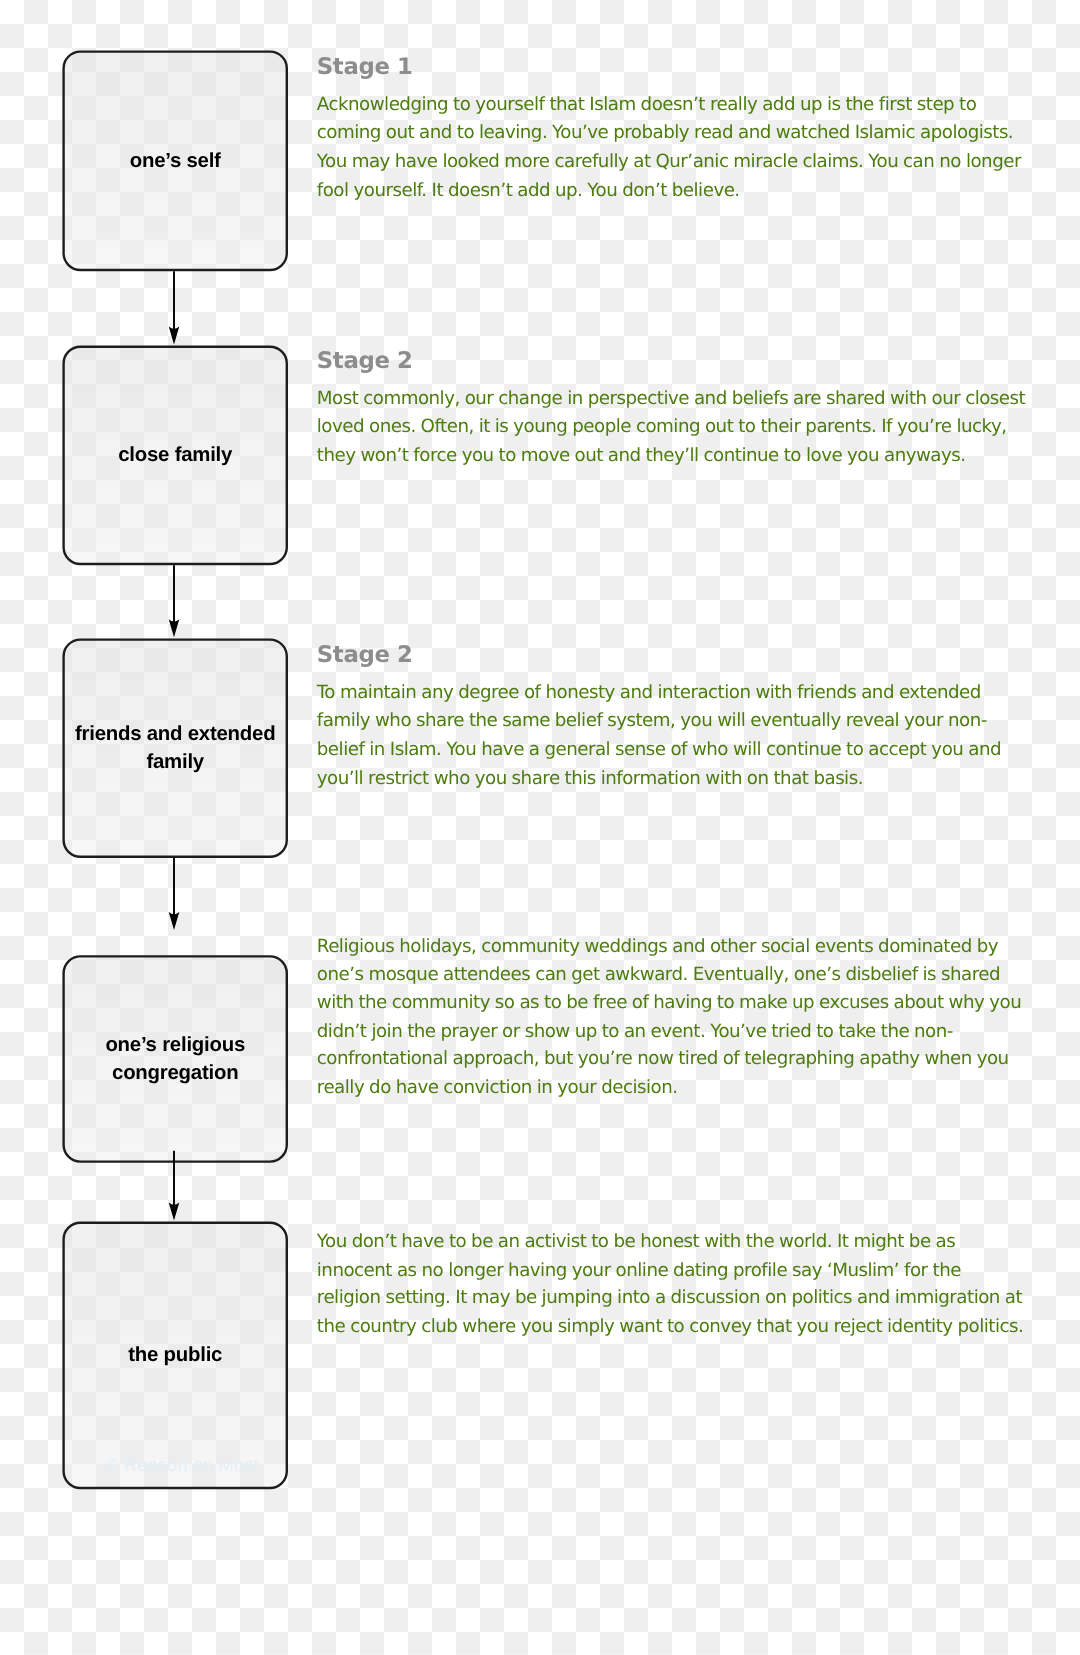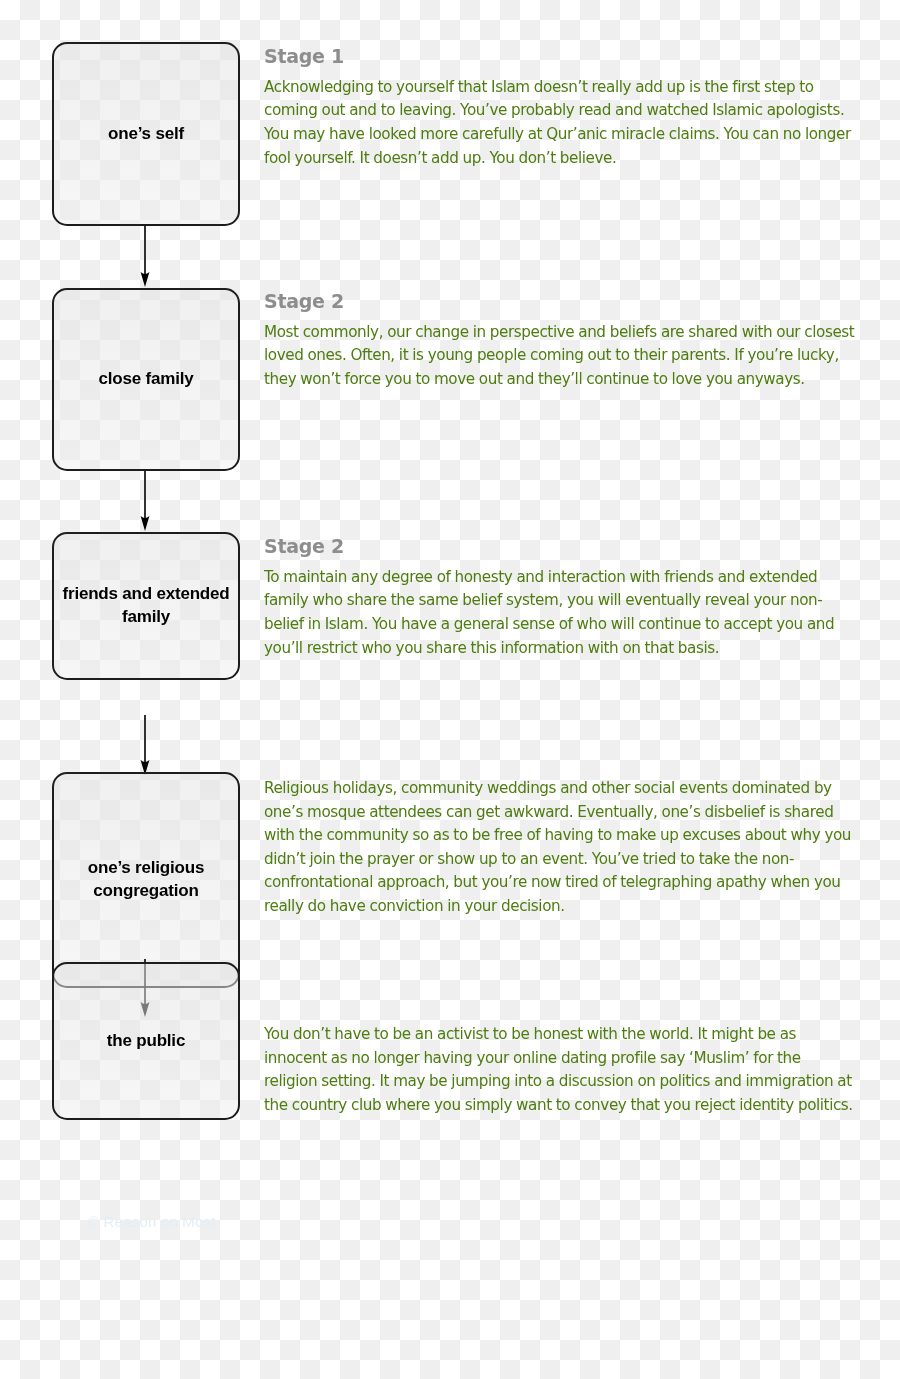--- a/index.html
+++ b/index.html
@@ -129,52 +129,52 @@
       <path d="M7 0 L7 55" stroke="#000000" stroke-width="1.6" fill="none"></path>
       <path d="M7 60 L2.6 45 Q7 49 11.4 45 Z" fill="#000000"></path>
     </svg>
   </div>
 
   <div class="stage-block" style="top:291px;">
     <p class="stage-heading">Stage 2</p>
     <p class="stage-body">Most commonly, our change in perspective and beliefs are shared with our closest loved ones. Often, it is young people coming out to their parents. If you’re lucky, they won’t force you to move out and they’ll continue to love you anyways.</p>
   </div>
 
-  <div class="flow-box" style="top:532px; height:148px;">
+  <div class="flow-box" style="top:532px; height:183px;">
     <span class="flow-box-label">friends and extended family</span>
   </div>
 
   <div class="arrow" style="top:715px; height:61px;">
     <svg width="14" height="61" viewBox="0 0 14 61">
       <path d="M7 0 L7 55" stroke="#000000" stroke-width="1.6" fill="none"></path>
       <path d="M7 60 L2.6 45 Q7 49 11.4 45 Z" fill="#000000"></path>
     </svg>
   </div>
 
   <div class="stage-block" style="top:536px;">
     <p class="stage-heading">Stage 2</p>
     <p class="stage-body">To maintain any degree of honesty and interaction with friends and extended family who share the same belief system, you will eventually reveal your non-belief in Islam. You have a general sense of who will continue to accept you and you’ll restrict who you share this information with on that basis.</p>
   </div>
 
-  <div class="flow-box" style="top:772px; height:216px;">
+  <div class="flow-box" style="top:796px; height:173px;">
     <span class="flow-box-label">one’s religious congregation</span>
   </div>
 
   <div class="arrow" style="top:959px; height:59px;">
     <svg width="14" height="59" viewBox="0 0 14 59">
       <path d="M7 0 L7 53" stroke="#000000" stroke-width="1.6" fill="none"></path>
       <path d="M7 58 L2.6 43 Q7 47 11.4 43 Z" fill="#000000"></path>
     </svg>
   </div>
 
   <div class="stage-block" style="top:777px;">
     <p class="stage-body">Religious holidays, community weddings and other social events dominated by one’s mosque attendees can get awkward. Eventually, one’s disbelief is shared with the community so as to be free of having to make up excuses about why you didn’t join the prayer or show up to an event. You’ve tried to take the non-confrontational approach, but you’re now tired of telegraphing apathy when you really do have conviction in your decision.</p>
   </div>
 
-  <div class="flow-box" style="top:962px; height:158px;">
+  <div class="flow-box" style="top:1018px; height:223px;">
     <span class="flow-box-label">the public</span>
   </div>
 
   <div class="stage-block" style="top:1023px;">
     <p class="stage-body">You don’t have to be an activist to be honest with the world. It might be as innocent as no longer having your online dating profile say ‘Muslim’ for the religion setting. It may be jumping into a discussion on politics and immigration at the country club where you simply want to convey that you reject identity politics.</p>
   </div>
 
   <div class="watermark">© Reason on Most</div>
 
 </div>

